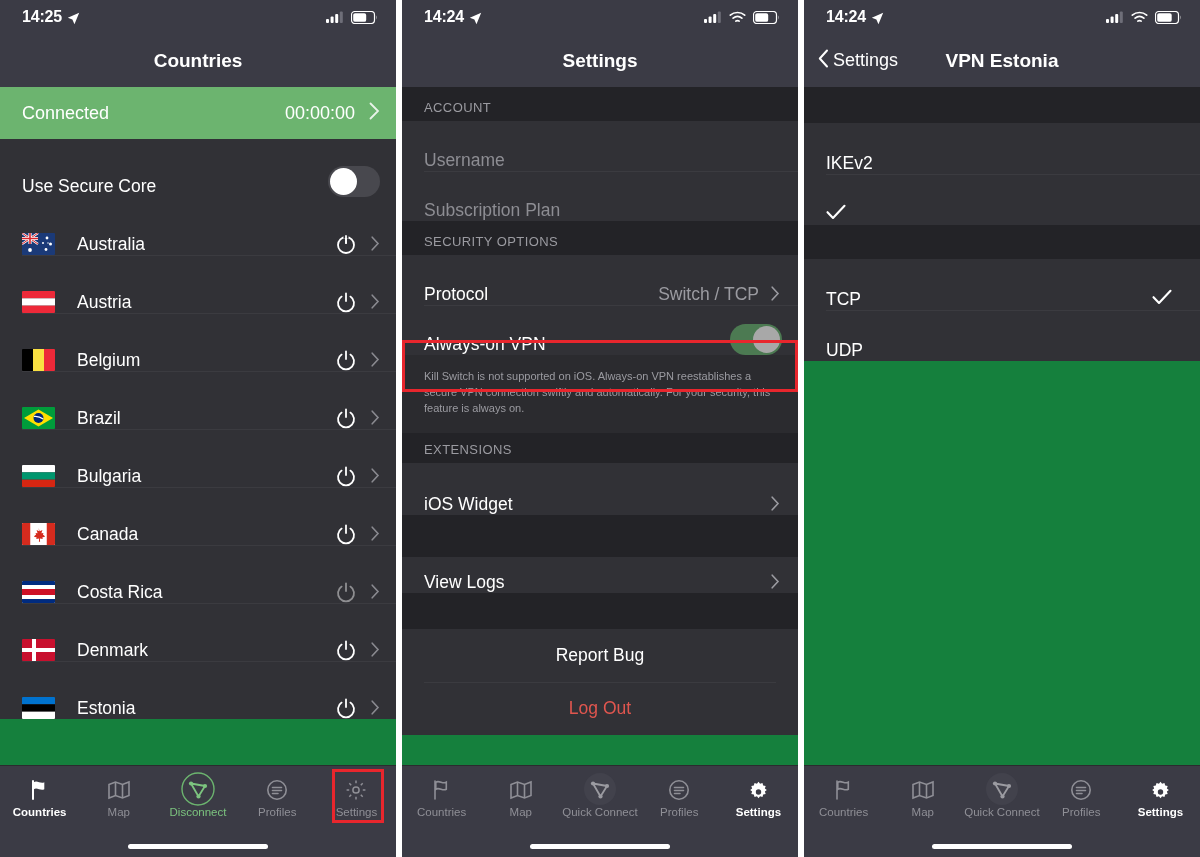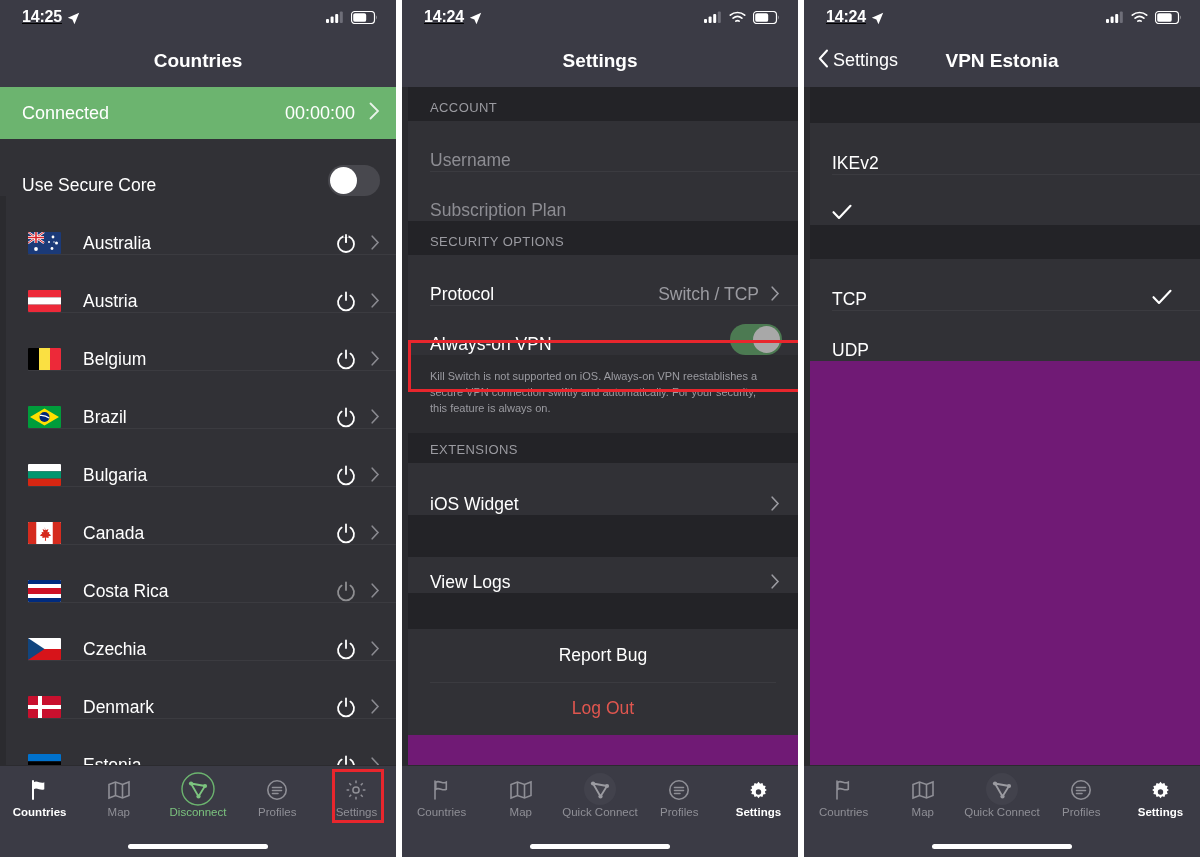--- a/index.html
+++ b/index.html
@@ -26,21 +26,20 @@
 
   
   .statusbar {
     height: 34px;
     background: #3b3b45;
     display: flex;
     align-items: center;
     justify-content: space-between;
     padding: 0 18px 0 22px;
     flex: 0 0 auto;
-    text-decoration: underline;
   }
   .sb-left { display: flex; align-items: center; gap: 5px; }
   .sb-time { color: #fff; font-size: 16px; font-weight: bold; letter-spacing: -0.2px; }
   .sb-loc { width: 13px; height: 13px; display: inline-block; }
   .sb-right { display: flex; align-items: center; gap: 7px; }
   .sb-right svg { display: block; }
 
   
   .navbar {
     height: 53px;
@@ -66,21 +65,21 @@
     height: 52px;
     display: flex; align-items: center;
     padding: 0 16px 0 22px;
     flex: 0 0 auto;
   }
   .connected-label { color: #fff; font-size: 18px; flex: 1; }
   .connected-time { color: #fff; font-size: 18px; margin-right: 14px; }
   .chev-r { opacity: .85; }
 
   
-  .content { flex: 1 1 auto; overflow: hidden; background: #701a75; margin-left: 6px; }
+  .content { flex: 1 1 auto; overflow: hidden; background: #15803d; }
   .row {
     height: 58px;
     background: #313136;
     display: flex;
     align-items: flex-end;
     padding: 0 16px 0 22px;
     position: relative;
   }
   .row + .row::before {
     content: "";
@@ -388,41 +387,20 @@
               <path d="M11 2.5v7.5" stroke="#fff" stroke-width="1.8" stroke-linecap="round"></path>
             </svg>
         </span>
         <span>
           <svg width="9" height="15" viewBox="0 0 9 15">
               <path d="M1.2 1.2 7 7.5l-5.8 6.3" fill="none" stroke="#8a8a90" stroke-width="1.6" stroke-linecap="round"></path>
             </svg>
         </span>
       </div>
 
-      <div class="row">
-        <span class="flag">
-          <svg width="33" height="22" viewBox="0 0 33 22">
-              <rect width="33" height="11" fill="#fff"></rect>
-              <rect y="11" width="33" height="11" fill="#d7141a"></rect>
-              <path d="M0 0l16.5 11L0 22z" fill="#11457e"></path>
-            </svg>
-        </span>
-        <span class="row-label">Czechia</span>
-        <span class="power">
-          <svg width="22" height="22" viewBox="0 0 22 22">
-              <path d="M6.6 5.6a8 8 0 1 0 8.8 0" fill="none" stroke="#fff" stroke-width="1.8" stroke-linecap="round"></path>
-              <path d="M11 2.5v7.5" stroke="#fff" stroke-width="1.8" stroke-linecap="round"></path>
-            </svg>
-        </span>
-        <span>
-          <svg width="9" height="15" viewBox="0 0 9 15">
-              <path d="M1.2 1.2 7 7.5l-5.8 6.3" fill="none" stroke="#8a8a90" stroke-width="1.6" stroke-linecap="round"></path>
-            </svg>
-        </span>
-      </div>
 
       <div class="row">
         <span class="flag">
           <svg width="33" height="22" viewBox="0 0 33 22">
               <rect width="33" height="22" fill="#c8102e"></rect>
               <rect x="10" width="4" height="22" fill="#fff"></rect>
               <rect y="9" width="33" height="4" fill="#fff"></rect>
             </svg>
         </span>
         <span class="row-label">Denmark</span>

